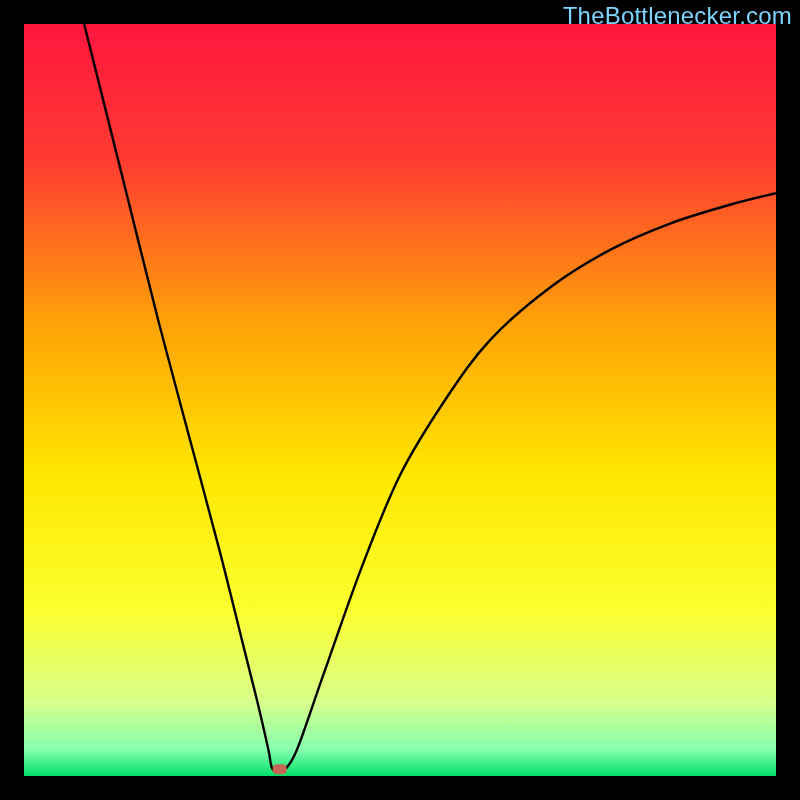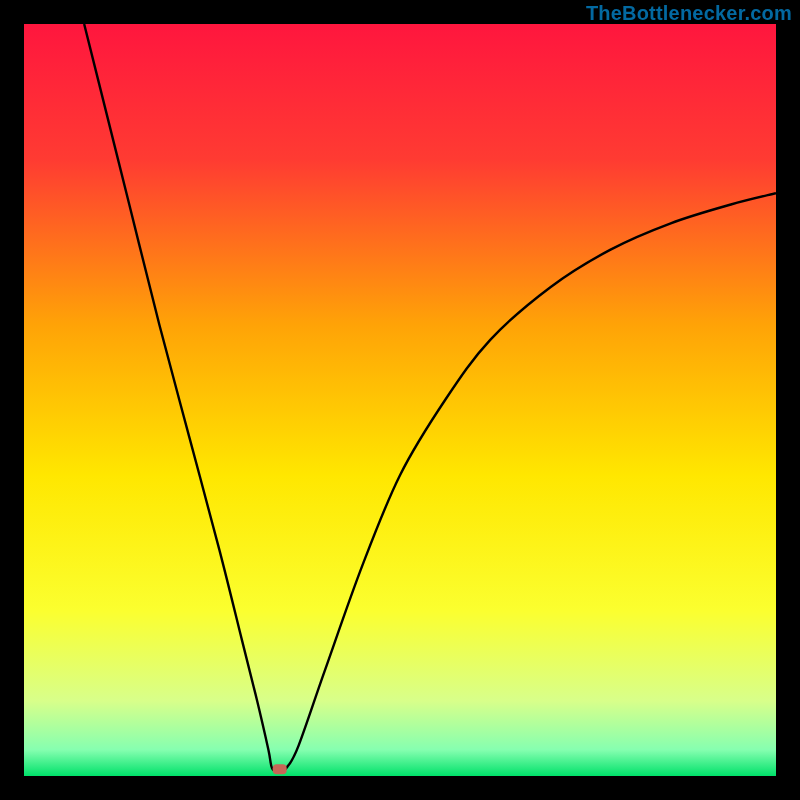--- a/index.html
+++ b/index.html
@@ -24,24 +24,24 @@
     position: absolute;
     left: 0;
     top: 0;
     width: 752px;
     height: 752px;
   }
   .attribution {
     position: absolute;
     top: 2px;
     right: 8px;
-    color: #0369a1;
-    font-size: 20px;
+    color: #7dd3fc;
+    font-size: 24px;
     letter-spacing: 0.2px;
-    font-weight: 700;
+    font-weight: 400;
     user-select: none;
   }
 </style>
 </head>
 <body>
 
 <div class="attribution">TheBottlenecker.com</div>
 
 <div class="frame">
   <svg class="plot-area" width="752" height="752" viewBox="0 0 752 752">

